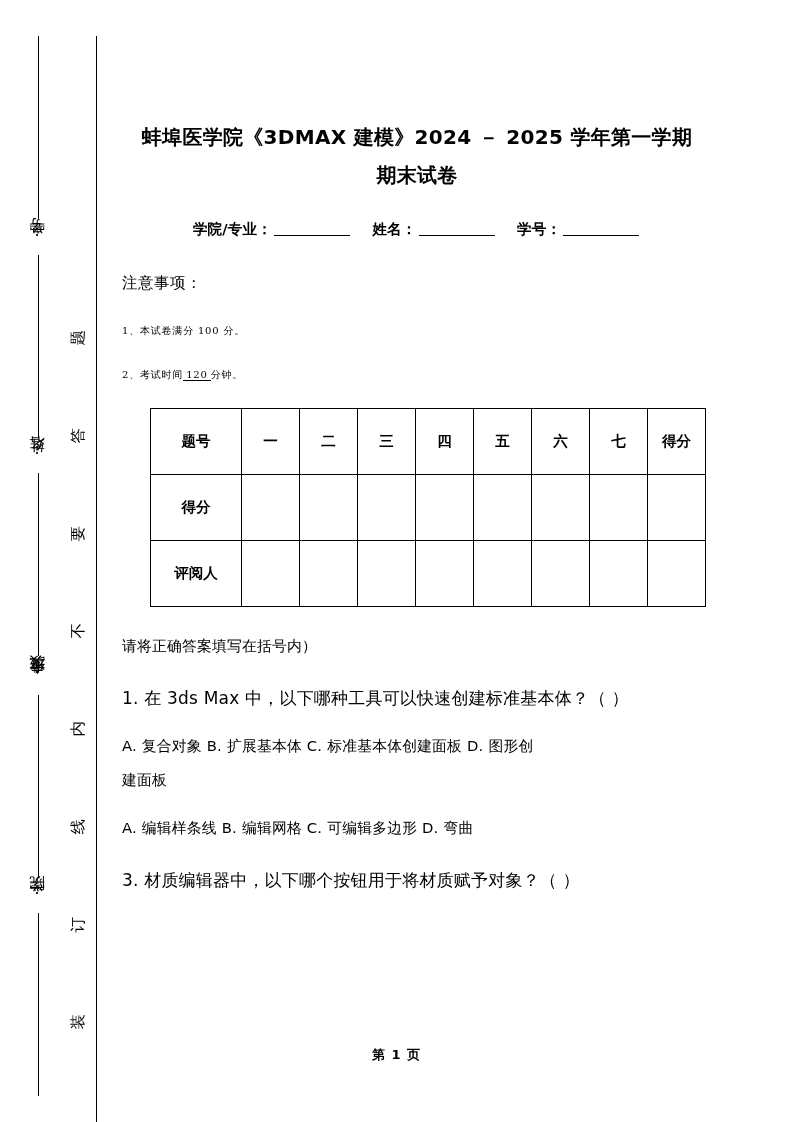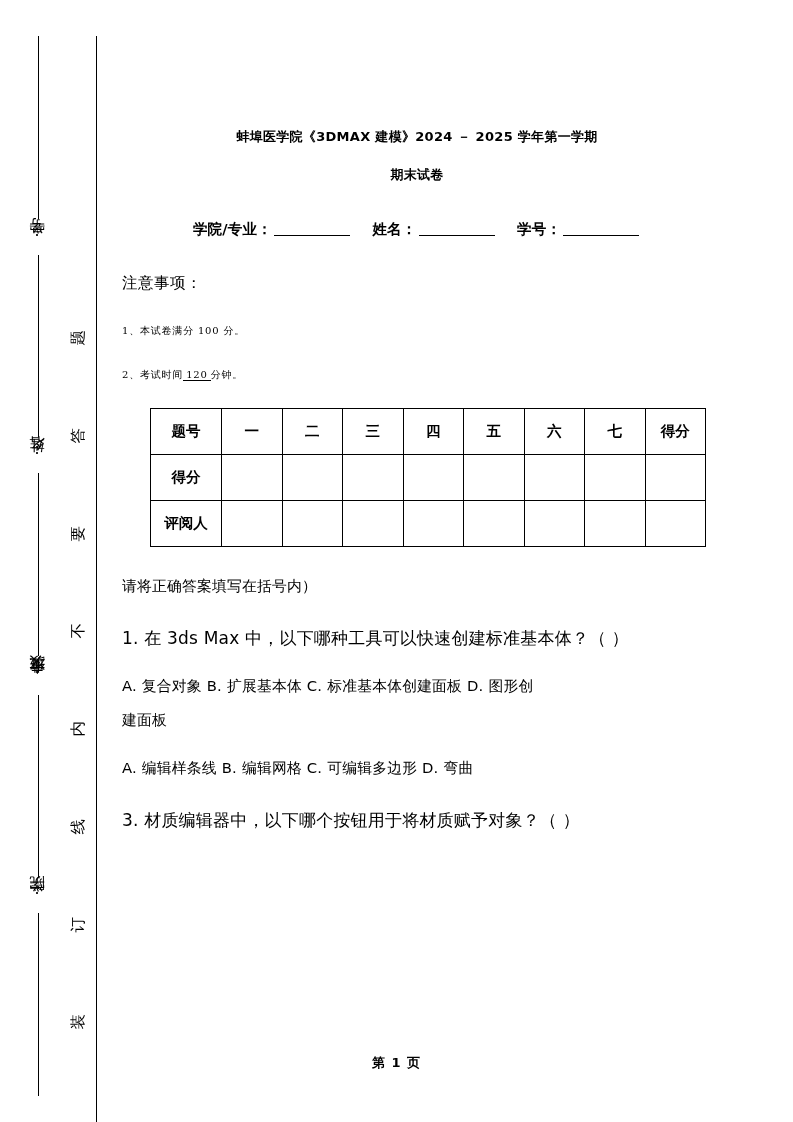--- a/index.html
+++ b/index.html
@@ -88,21 +88,21 @@
   .content {
     position: absolute;
     left: 122px;
     top: 0;
     width: 590px;
   }
 
   .doc-title {
     font-family: "DejaVu Sans", "Liberation Sans", sans-serif;
     font-weight: bold;
-    font-size: 13px;
+    font-size: 20px;
     line-height: 38px;
     text-align: center;
     margin-top: 118px;
     letter-spacing: 0.3px;
   }
   .doc-title .t-line2 { display: block; }
 
   .info-line {
     font-family: "DejaVu Sans", "Liberation Sans", sans-serif;
     font-weight: bold;
@@ -144,21 +144,21 @@
     table-layout: fixed;
   }
   .score-table td {
     border: 1.3px solid #000;
     height: 37px;
     text-align: center;
     vertical-align: middle;
     font-family: "DejaVu Sans", "Liberation Sans", sans-serif;
     font-weight: bold;
     font-size: 14.5px;
-    padding: 4px;
+    padding: 14px;
   }
   .score-table td.hdr-col { width: 62px; }
 
   
   .sec-head {
     font-family: "DejaVu Sans", "Liberation Sans", sans-serif;
     font-size: 14.8px;
     line-height: 34px;
     margin-top: 22px;
     letter-spacing: 0.2px;
@@ -182,21 +182,20 @@
   .footer {
     position: absolute;
     left: 0;
     right: 0;
     top: 1046px;
     text-align: center;
     font-family: "DejaVu Sans", "Liberation Sans", sans-serif;
     font-weight: bold;
     font-size: 13px;
     letter-spacing: 1px;
-    margin-top: 8px;
   }
 </style>
 </head>
 <body>
 
 <div class="page">
 
   <div class="binding-rule"></div>
 
   <div class="margin-outer">

